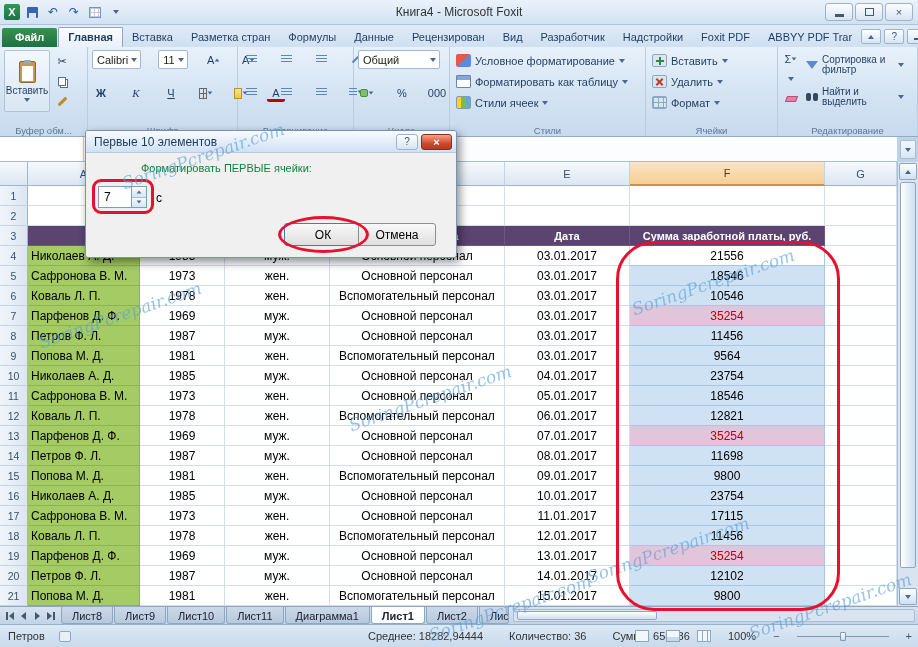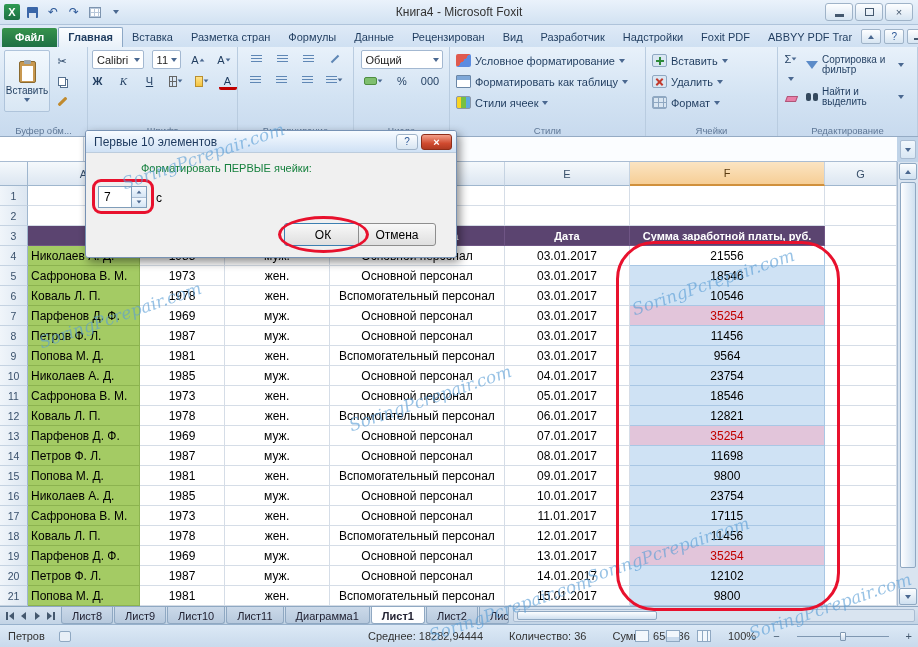--- a/index.html
+++ b/index.html
@@ -43,21 +43,21 @@
     background:linear-gradient(#FDFEFF,#D7E5F2); display:flex; align-items:center; justify-content:center;
     font-size:10px; color:#2B5797; }
   .mini-btn .min-bar { width:7px; height:2px; margin-top:5px; }
 
   
   .ribbon { position:absolute; top:47px; left:0; right:0; height:90px;
     background:linear-gradient(#E8F1FA,#D3E3F3 55%,#C8DAEE); border-bottom:1px solid #95ABC4; display:flex; }
   .rgroup { position:relative; border-right:1px solid #B9CCE0; padding:3px 4px 13px; }
   .glabel { position:absolute; bottom:0; left:0; right:0; text-align:center; font-size:9.5px; color:#5E7796;
     white-space:nowrap; overflow:hidden; }
-  .frow { display:flex; align-items:center; gap:8px; margin-bottom:3px;justify-content:center; }
+  .frow { display:flex; align-items:center; gap:17px; margin-bottom:15px; }
   .sm-btn { min-width:18px; height:18px; border-radius:2px; display:inline-flex; align-items:center;
     justify-content:center; font-size:11px; color:#1F3C5F; padding:0 2px; }
   .combo { height:19px; background:#fff; border:1px solid #A3B8D1; border-radius:2px; display:flex;
     align-items:center; font-size:11px; padding:0 3px 0 4px; gap:3px; color:#222; }
   .w72{width:72px;} .w30{width:30px;} .w82{width:82px;}
   .tri-down { width:0; height:0; border-left:3px solid transparent; border-right:3px solid transparent;
     border-top:4px solid #4A6890; display:inline-block; flex:none; }
   .tri-up { width:0; height:0; border-left:3px solid transparent; border-right:3px solid transparent;
     border-bottom:4px solid #4A6890; display:inline-block; flex:none; }
   .tiny { transform:scale(.8); }

